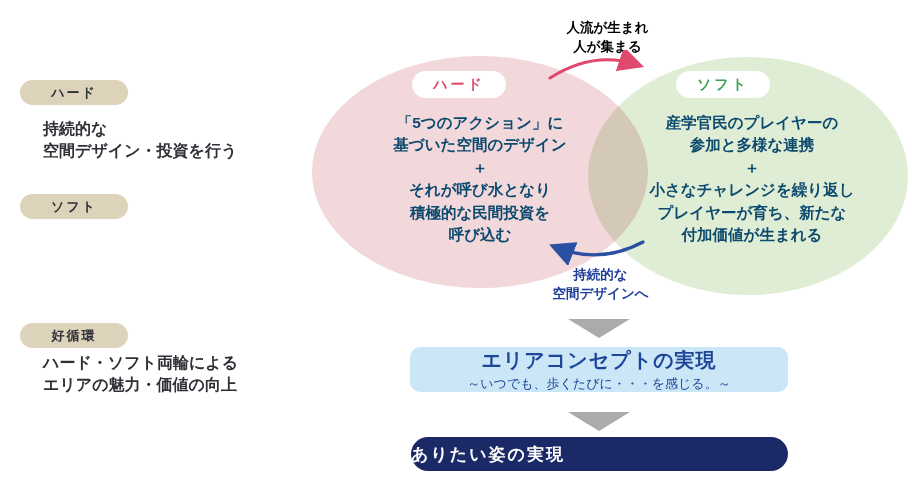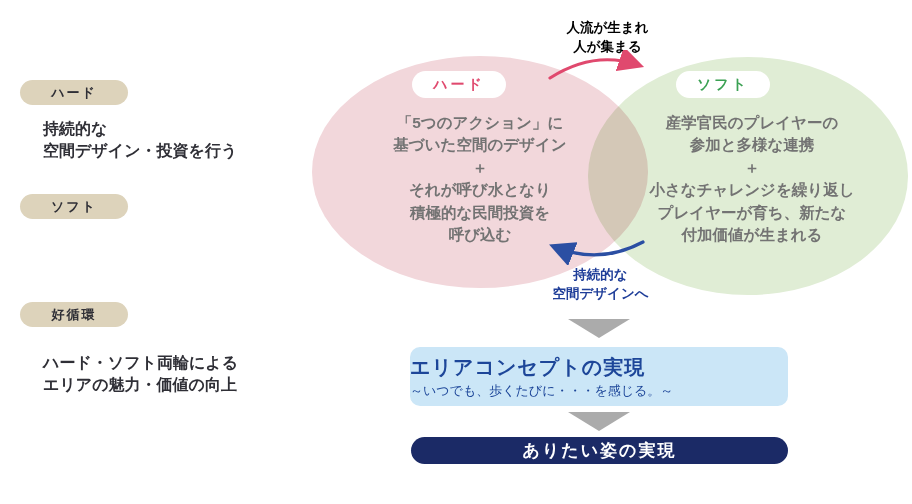--- a/index.html
+++ b/index.html
@@ -19,61 +19,61 @@
   .ellipse.hard { left:312px; top:56px; width:336px; height:232px; background:#f2d7db; }
   .ellipse.soft { left:588px; top:57px; width:320px; height:238px; background:#e0edd5; }
 
   .circle-pill { position:absolute; width:94px; height:27px; background:#ffffff; border-radius:14px;
                  display:flex; align-items:center; justify-content:center; font-size:14px;
                  font-weight:bold; letter-spacing:3px; }
   .pill-hard { left:412px; top:71px; color:#e0496e; }
   .pill-soft { left:676px; top:71px; color:#3ba153; }
 
   .circle-body { position:absolute; text-align:center; font-size:15.5px; font-weight:bold;
-                 color:#737373; line-height:1.45; white-space:pre-line; }
+                 color:#0c4a6e; line-height:1.45; white-space:pre-line; }
   .body-hard { left:348px; top:112px; width:264px; }
   .body-soft { left:618px; top:112px; width:268px; }
 
   
   .flow-label { position:absolute; text-align:center; font-weight:bold; font-size:13.5px;
                 line-height:1.4; white-space:pre-line; }
   .label-top { left:540px; top:19px; width:135px; color:#000000; }
   .label-bottom { left:533px; top:266px; width:135px; color:#1f3e99; }
   .arrow-svg { position:absolute; }
 
   
   .tri { position:absolute; width:0; height:0;
          border-left:31px solid transparent; border-right:31px solid transparent;
          border-top:19px solid #ababab; }
   .tri-1 { left:568px; top:319px; }
   .tri-2 { left:568px; top:412px; }
 
   
-  .concept-box { position:absolute; left:410px; top:347px; width:378px; height:59px;
+  .concept-box { position:absolute; left:410px; top:347px; width:378px; height:45px;
                  background:#cbe6f7; border-radius:10px; display:flex; flex-direction:column;
-                 justify-content:center; color:#1d4699; }
+                 align-items:center; justify-content:center; color:#1d4699; }
   .concept-title { font-size:20px; font-weight:bold; letter-spacing:1px; }
   .concept-subtitle { font-size:13px; font-weight:normal; margin-top:1px; }
-  .goal-pill { position:absolute; left:411px; top:437px; width:377px; height:27px;
+  .goal-pill { position:absolute; left:411px; top:437px; width:377px; height:34px;
                background:#1b2a66; border-radius:22px; display:flex; align-items:center;
-               justify-content:center; color:#ffffff; font-size:17px; font-weight:bold;
+               color:#ffffff; font-size:17px; font-weight:bold;
                letter-spacing:2px; }
 </style>
 </head>
 <body>
 
 <div class="canvas">
 
   <div class="badge" style="top:80px">ハード</div>
   <div class="side-text" style="top:118px">持続的な
 空間デザイン・投資を行う</div>
 
   <div class="badge" style="top:194px">ソフト</div>
 
-  <div class="badge" style="top:302px">好循環</div>
+  <div class="badge" style="top:323px">好循環</div>
   <div class="side-text" style="top:352px">ハード・ソフト両輪による
 エリアの魅力・価値の向上</div>
 
   <div class="ellipse hard"></div>
   <div class="ellipse soft"></div>
 
   <div class="circle-pill pill-hard">ハード</div>
   <div class="circle-pill pill-soft">ソフト</div>
 
   <div class="circle-body body-hard">「5つのアクション」に

